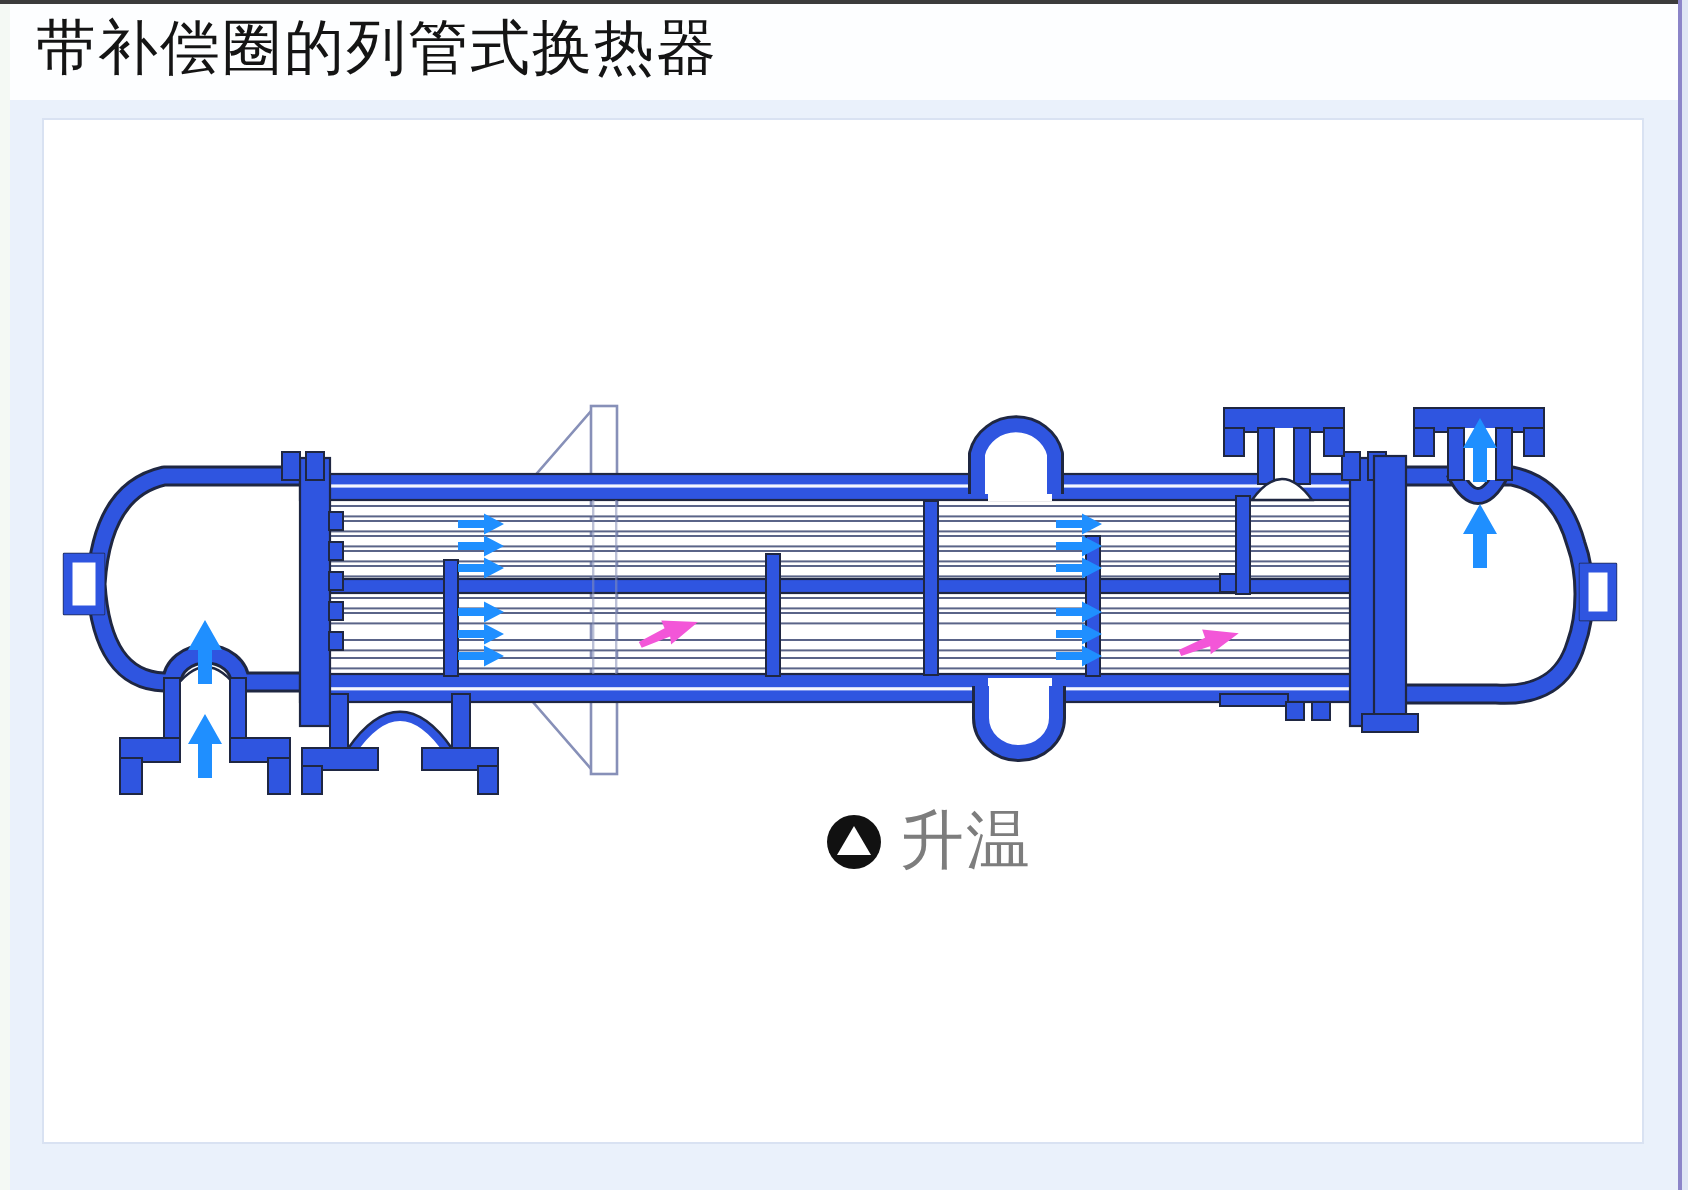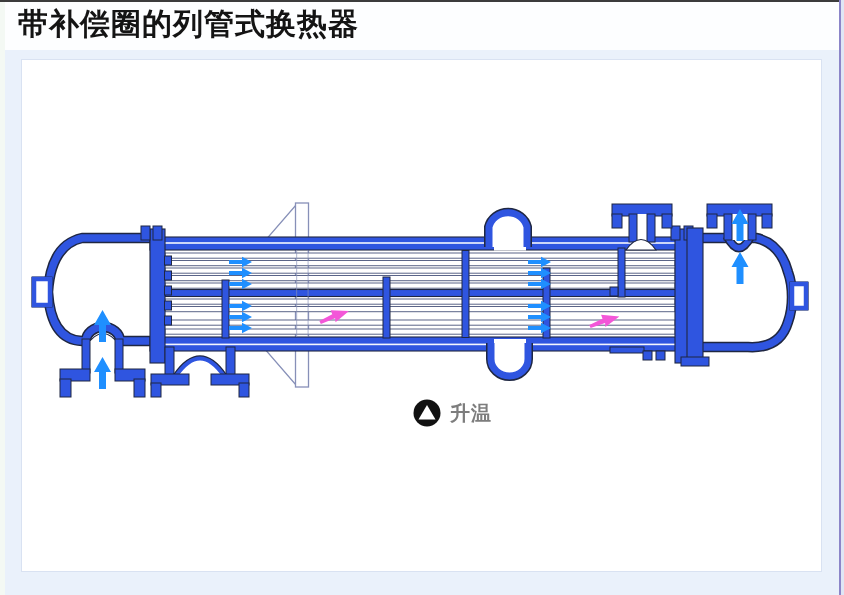--- a/index.html
+++ b/index.html
@@ -1,38 +1,38 @@
 <!DOCTYPE html>
 <html style="--background: #eaf1fb; --slide-bg: #ffffff; --structure-blue: #2f55e0; --outline-dark: #1f2742; --tube-outline: #5a6488; --plate-outline: #8790b8; --flow-blue: #1f8fff; --warm-magenta: #f356d8; --legend-icon: #111111; --legend-text: #7d7d7d; --window-edge: #8c85c9; --window-top: #3c3c3c;"><head>
 <meta charset="utf-8">
 <style>
   html,body{margin:0;padding:0;}
   body{font-family:"Liberation Serif","DejaVu Serif",serif;background:#fff;}
-  .screen{position:relative;width:844px;height:595px;overflow:hidden;background:var(--background,#eaf1fb);font-weight:bold;}
+  .screen{position:relative;width:844px;height:595px;overflow:hidden;background:var(--background,#eaf1fb);}
   .top-band{position:absolute;left:0;top:0;width:844px;height:50px;background:#fdfeff;}
   .left-strip{position:absolute;left:0;top:0;width:5px;height:595px;background:#f4f9f4;}
   .top-line{position:absolute;left:0;top:0;width:844px;height:2px;background:var(--window-top,#3c3c3c);}
   .right-edge{position:absolute;left:839px;top:0;width:2px;height:595px;background:var(--window-edge,#8c85c9);}
   .right-pad{position:absolute;left:841px;top:0;width:3px;height:595px;background:#dfe6f5;}
   .page-title{position:absolute;left:18px;top:4px;font-size:30px;color:#141414;letter-spacing:1px;white-space:nowrap;}
   .slide{position:absolute;left:21px;top:59px;width:801px;height:513px;background:var(--slide-bg,#fff);border:1px solid #d9e2f2;box-sizing:border-box;}
   svg.diagram{position:absolute;left:0;top:0;pointer-events:none;}
 
   
   .band{fill:var(--structure-blue);stroke:var(--outline-dark);}
   .edge{fill:none;stroke:var(--outline-dark);stroke-linejoin:round;}
   .wall{fill:none;stroke:var(--structure-blue);stroke-linejoin:round;}
   .whf{fill:#ffffff;}
   .tube{fill:#ffffff;stroke:var(--tube-outline);}
   .pl{fill:#ffffff;stroke:var(--plate-outline);}
   .arch{fill:#ffffff;stroke:var(--outline-dark);}
 
   .legend{position:absolute;left:413px;top:399px;display:flex;gap:38px;align-items:center;}
   .legend-item{display:flex;align-items:center;gap:9px;}
-  .legend-item .label{font-size:20px;color:var(--legend-text,#7d7d7d);letter-spacing:1px;}
+  .legend-item .label{font-size:32px;color:var(--legend-text,#7d7d7d);letter-spacing:1px;}
 </style>
 </head>
 <body>
 
 <div class="screen">
   <div class="top-band"></div>
   <div class="left-strip"></div>
   <div class="page-title">带补偿圈的列管式换热器</div>
   <div class="slide"></div>
 

